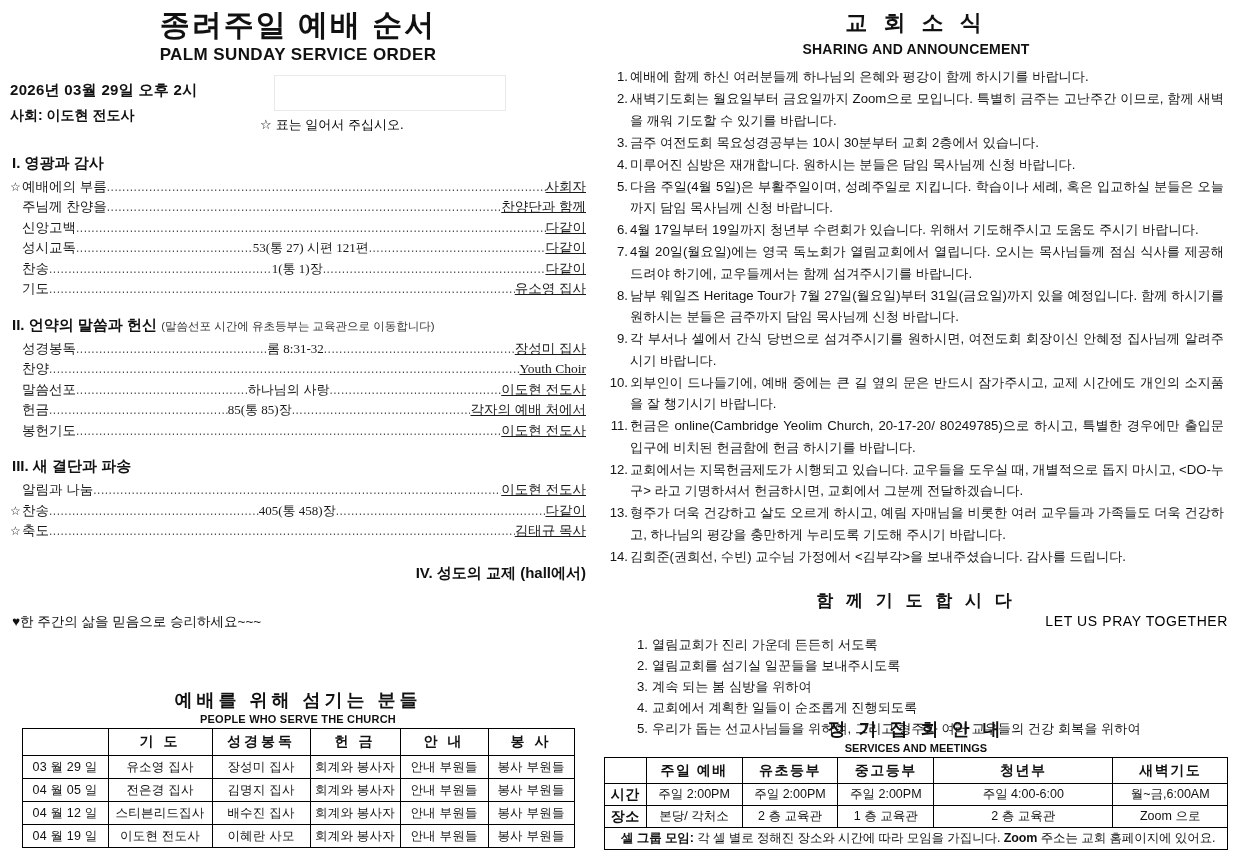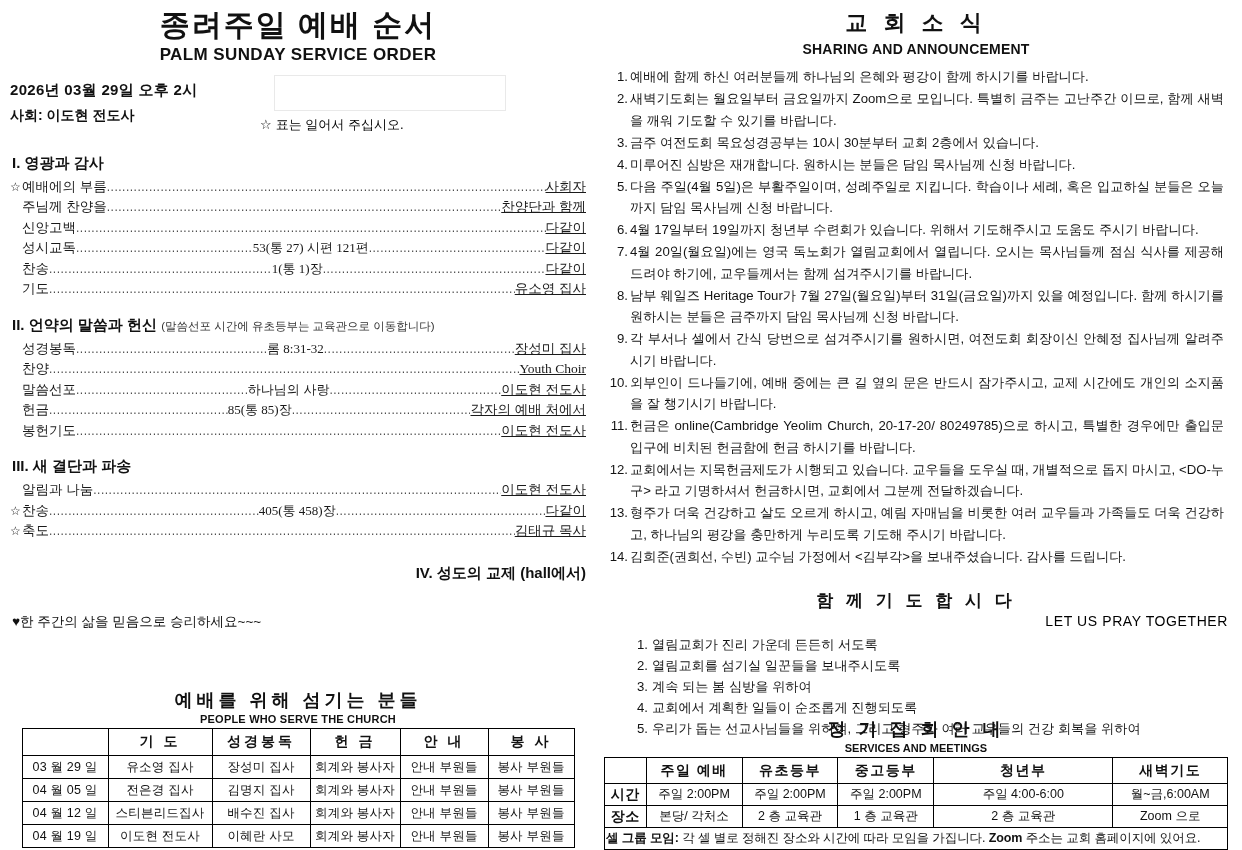--- a/index.html
+++ b/index.html
@@ -201,21 +201,21 @@
   }
   #meet-table td.rowhdr {
     font-weight: bold;
     font-size: 14px;
     letter-spacing: 0.5px;
     font-family: Liberation Mono, monospace;
   }
   #meet-table td.note {
     font-size: 12.5px;
     text-align: left;
-    padding-left: 1px;
+    padding-left: 16px;
     letter-spacing: -0.1px;
     margin-top: 24px;
   }
   #meet-table td.note b { font-weight: bold; }
 
   
   .r-title-ko {
     text-align: center;
     font-size: 22px;
     font-weight: bold;

